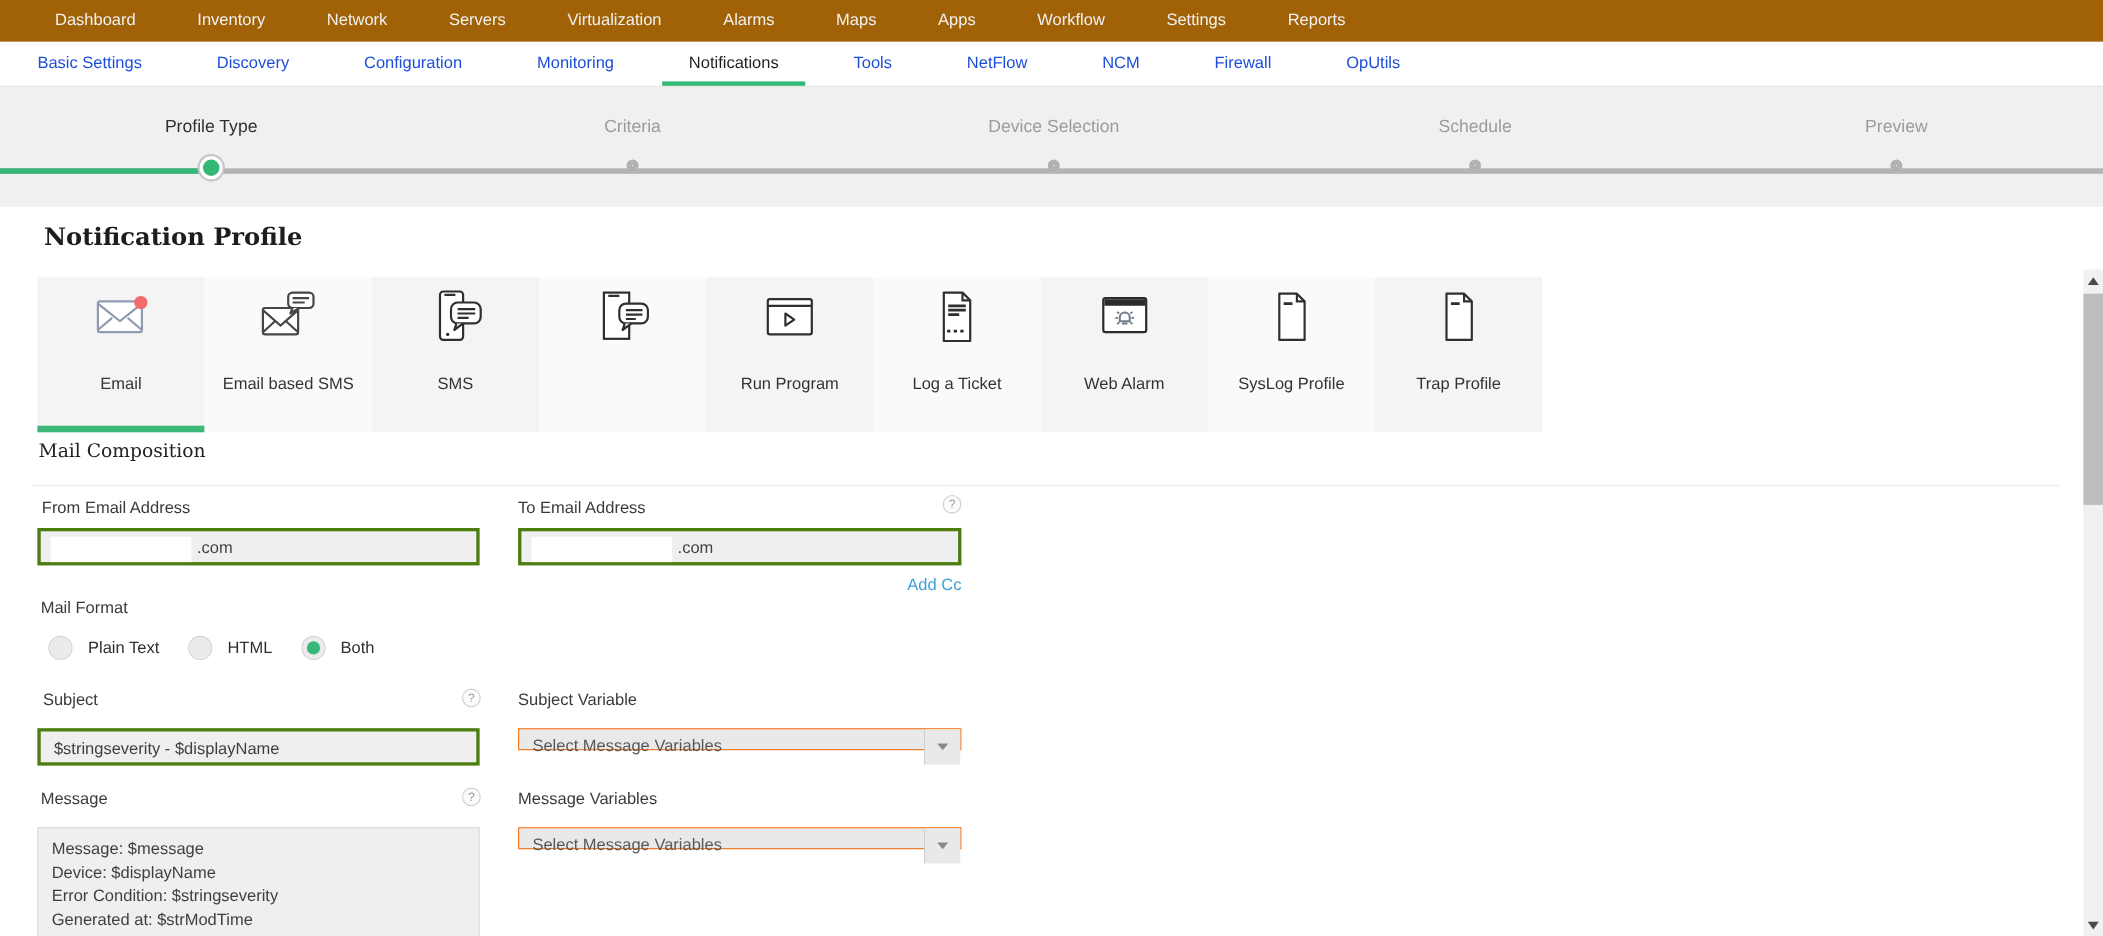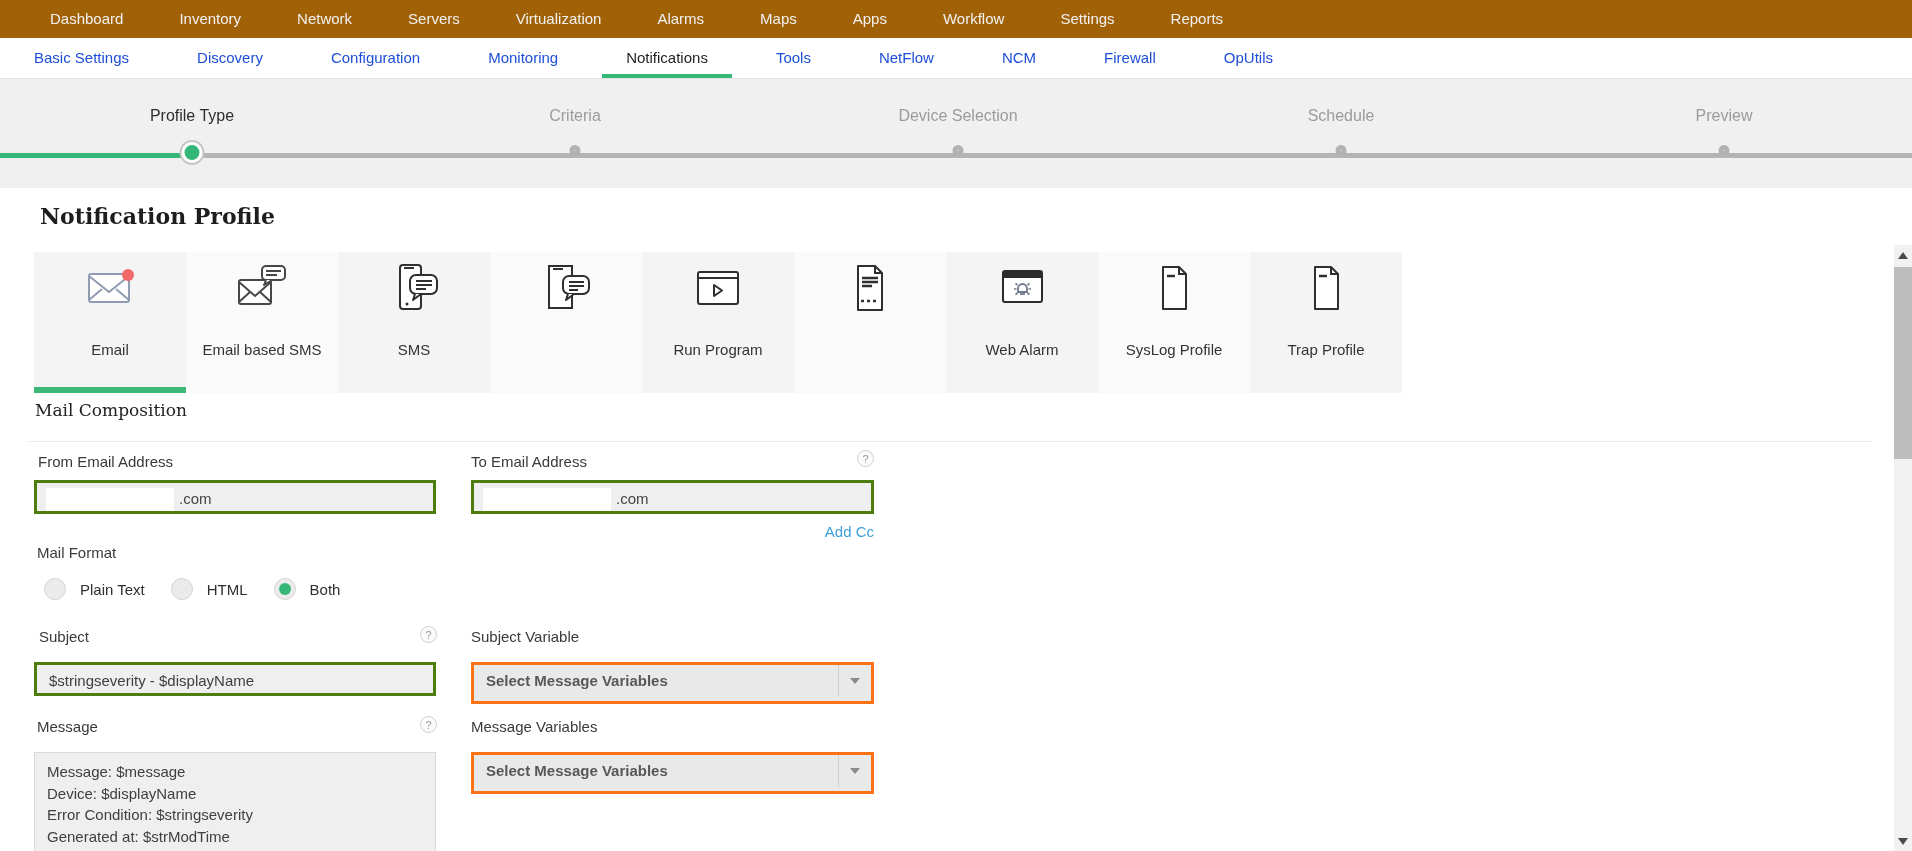--- a/index.html
+++ b/index.html
@@ -115,21 +115,21 @@
   }
   .radio.selected::after {
     content:""; position:absolute; top:4px; left:4px; right:4px; bottom:4px;
     border-radius:50%; background:#35b877;
   }
   .radio-label { font-size:15px; color:#2f2f2f; margin-right:26px; }
 
   .input-subject { left:34px; top:662px; width:402px; }
   .tinput .tval { display:block; padding-left:12px; line-height:32px; font-size:15px; color:#3f3f3f; white-space:nowrap; }
 
-  .dropdown { position:absolute; height:42px; background:#e9e9e9; border:3px solid #f97316; cursor:pointer;font-weight:bold; }
+  .dropdown { position:absolute; height:20px; background:#e9e9e9; border:1px solid #f97316; cursor:pointer; }
   .dd-subject { left:471px; top:662px; width:403px; }
   .dd-message { left:471px; top:752px; width:403px; }
   .dd-text { display:block; padding-left:12px; line-height:32px; font-size:15px; color:#585858; }
   .dd-arrow {
     position:absolute; right:0; top:0; width:33px; height:32px;
     border-left:1px solid #cfcfcf; background:#e9e9e9;
     display:flex; align-items:center; justify-content:center;
   }
   .caret {
     width:0; height:0; border-left:5px solid transparent; border-right:5px solid transparent;
@@ -280,20 +280,21 @@
 
     <div class="tile">
       <div class="tile-icon">
         <svg width="54" height="50" viewBox="0 0 54 50">
           <path d="M15 3 H32 L39 10 V47 H15 Z" fill="#fff" stroke="#2f2f2f" stroke-width="2" stroke-linejoin="round"></path>
           <path d="M32 3 V10 H39" fill="none" stroke="#2f2f2f" stroke-width="2"></path>
           <path d="M19 15 H35 M19 19 H35 M19 23 H29" stroke="#2f2f2f" stroke-width="2.5"></path>
           <path d="M18 38 H36" stroke="#2f2f2f" stroke-width="2.5" stroke-dasharray="3 3"></path>
         </svg>
       </div>
+      <div class="tile-label">Log a Ticket</div>
     </div>
 
     <div class="tile">
       <div class="tile-icon">
         <svg width="54" height="44" viewBox="0 0 54 44">
           <rect x="8" y="5" width="39" height="31" rx="2" fill="#fff" stroke="#2b2b2b" stroke-width="2"></rect>
           <path d="M9 6 H46 V12 H9 Z" fill="#2b2b2b"></path>
           <path d="M27.5 18 a4.5 4.5 0 0 1 4.5 4.5 V26 H23 v-3.5 A4.5 4.5 0 0 1 27.5 18 Z" fill="none" stroke="#707a8c" stroke-width="1.8"></path>
           <path d="M25 28 H30" stroke="#707a8c" stroke-width="1.8"></path>
           <path d="M19 23 H21.5 M33.5 23 H36 M20.5 17.5 L22.5 19 M34.5 17.5 L32.5 19 M20.5 28.5 L22.5 27 M34.5 28.5 L32.5 27" stroke="#707a8c" stroke-width="1.6"></path>

